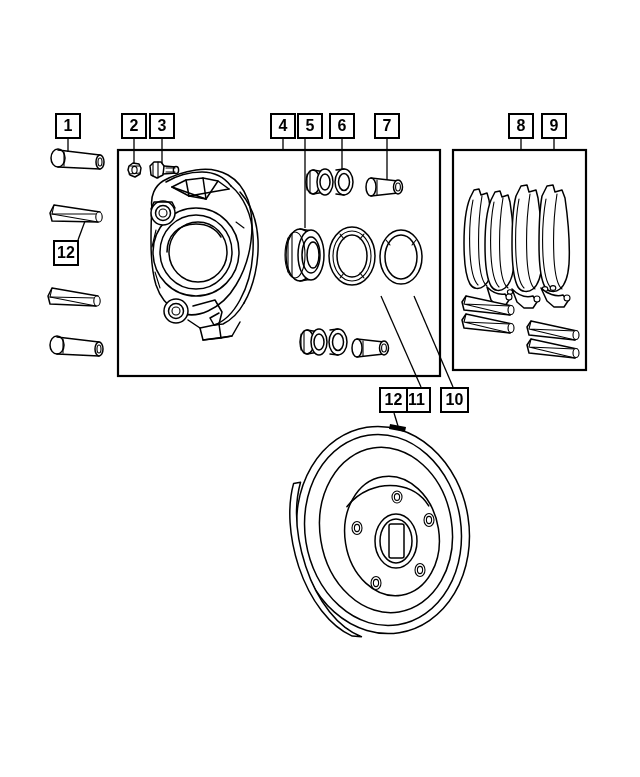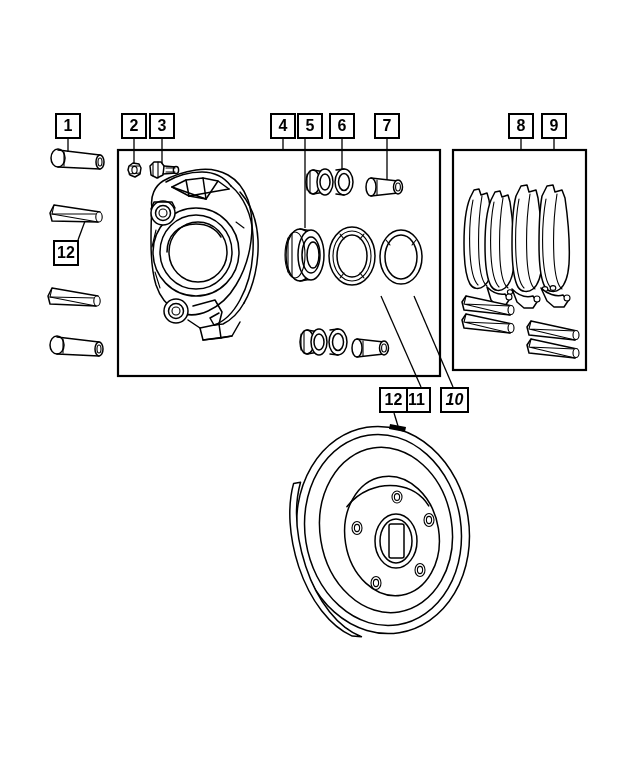--- a/index.html
+++ b/index.html
@@ -324,18 +324,18 @@
 
   <div class="callout" style="left:55px;top:113px;width:26px;height:26px;">1</div>
   <div class="callout" style="left:121px;top:113px;width:26px;height:26px;">2</div>
   <div class="callout" style="left:149px;top:113px;width:26px;height:26px;">3</div>
   <div class="callout" style="left:270px;top:113px;width:26px;height:26px;">4</div>
   <div class="callout" style="left:297px;top:113px;width:26px;height:26px;">5</div>
   <div class="callout" style="left:329px;top:113px;width:26px;height:26px;">6</div>
   <div class="callout" style="left:374px;top:113px;width:26px;height:26px;">7</div>
   <div class="callout" style="left:508px;top:113px;width:26px;height:26px;">8</div>
   <div class="callout" style="left:541px;top:113px;width:26px;height:26px;">9</div>
-  <div class="callout" style="left:440px;top:387px;width:29px;height:26px;font-style:italic;">10</div>
+  <div class="callout" style="left:440px;top:387px;width:29px;height:26px;">10</div>
   <div class="callout" style="left:402px;top:387px;width:29px;height:26px;">11</div>
   <div class="callout" style="left:379px;top:387px;width:29px;height:26px;">12</div>
   <div class="callout" style="left:53px;top:240px;width:26px;height:26px;">12</div>
 
 </div>
 
 </body></html>

